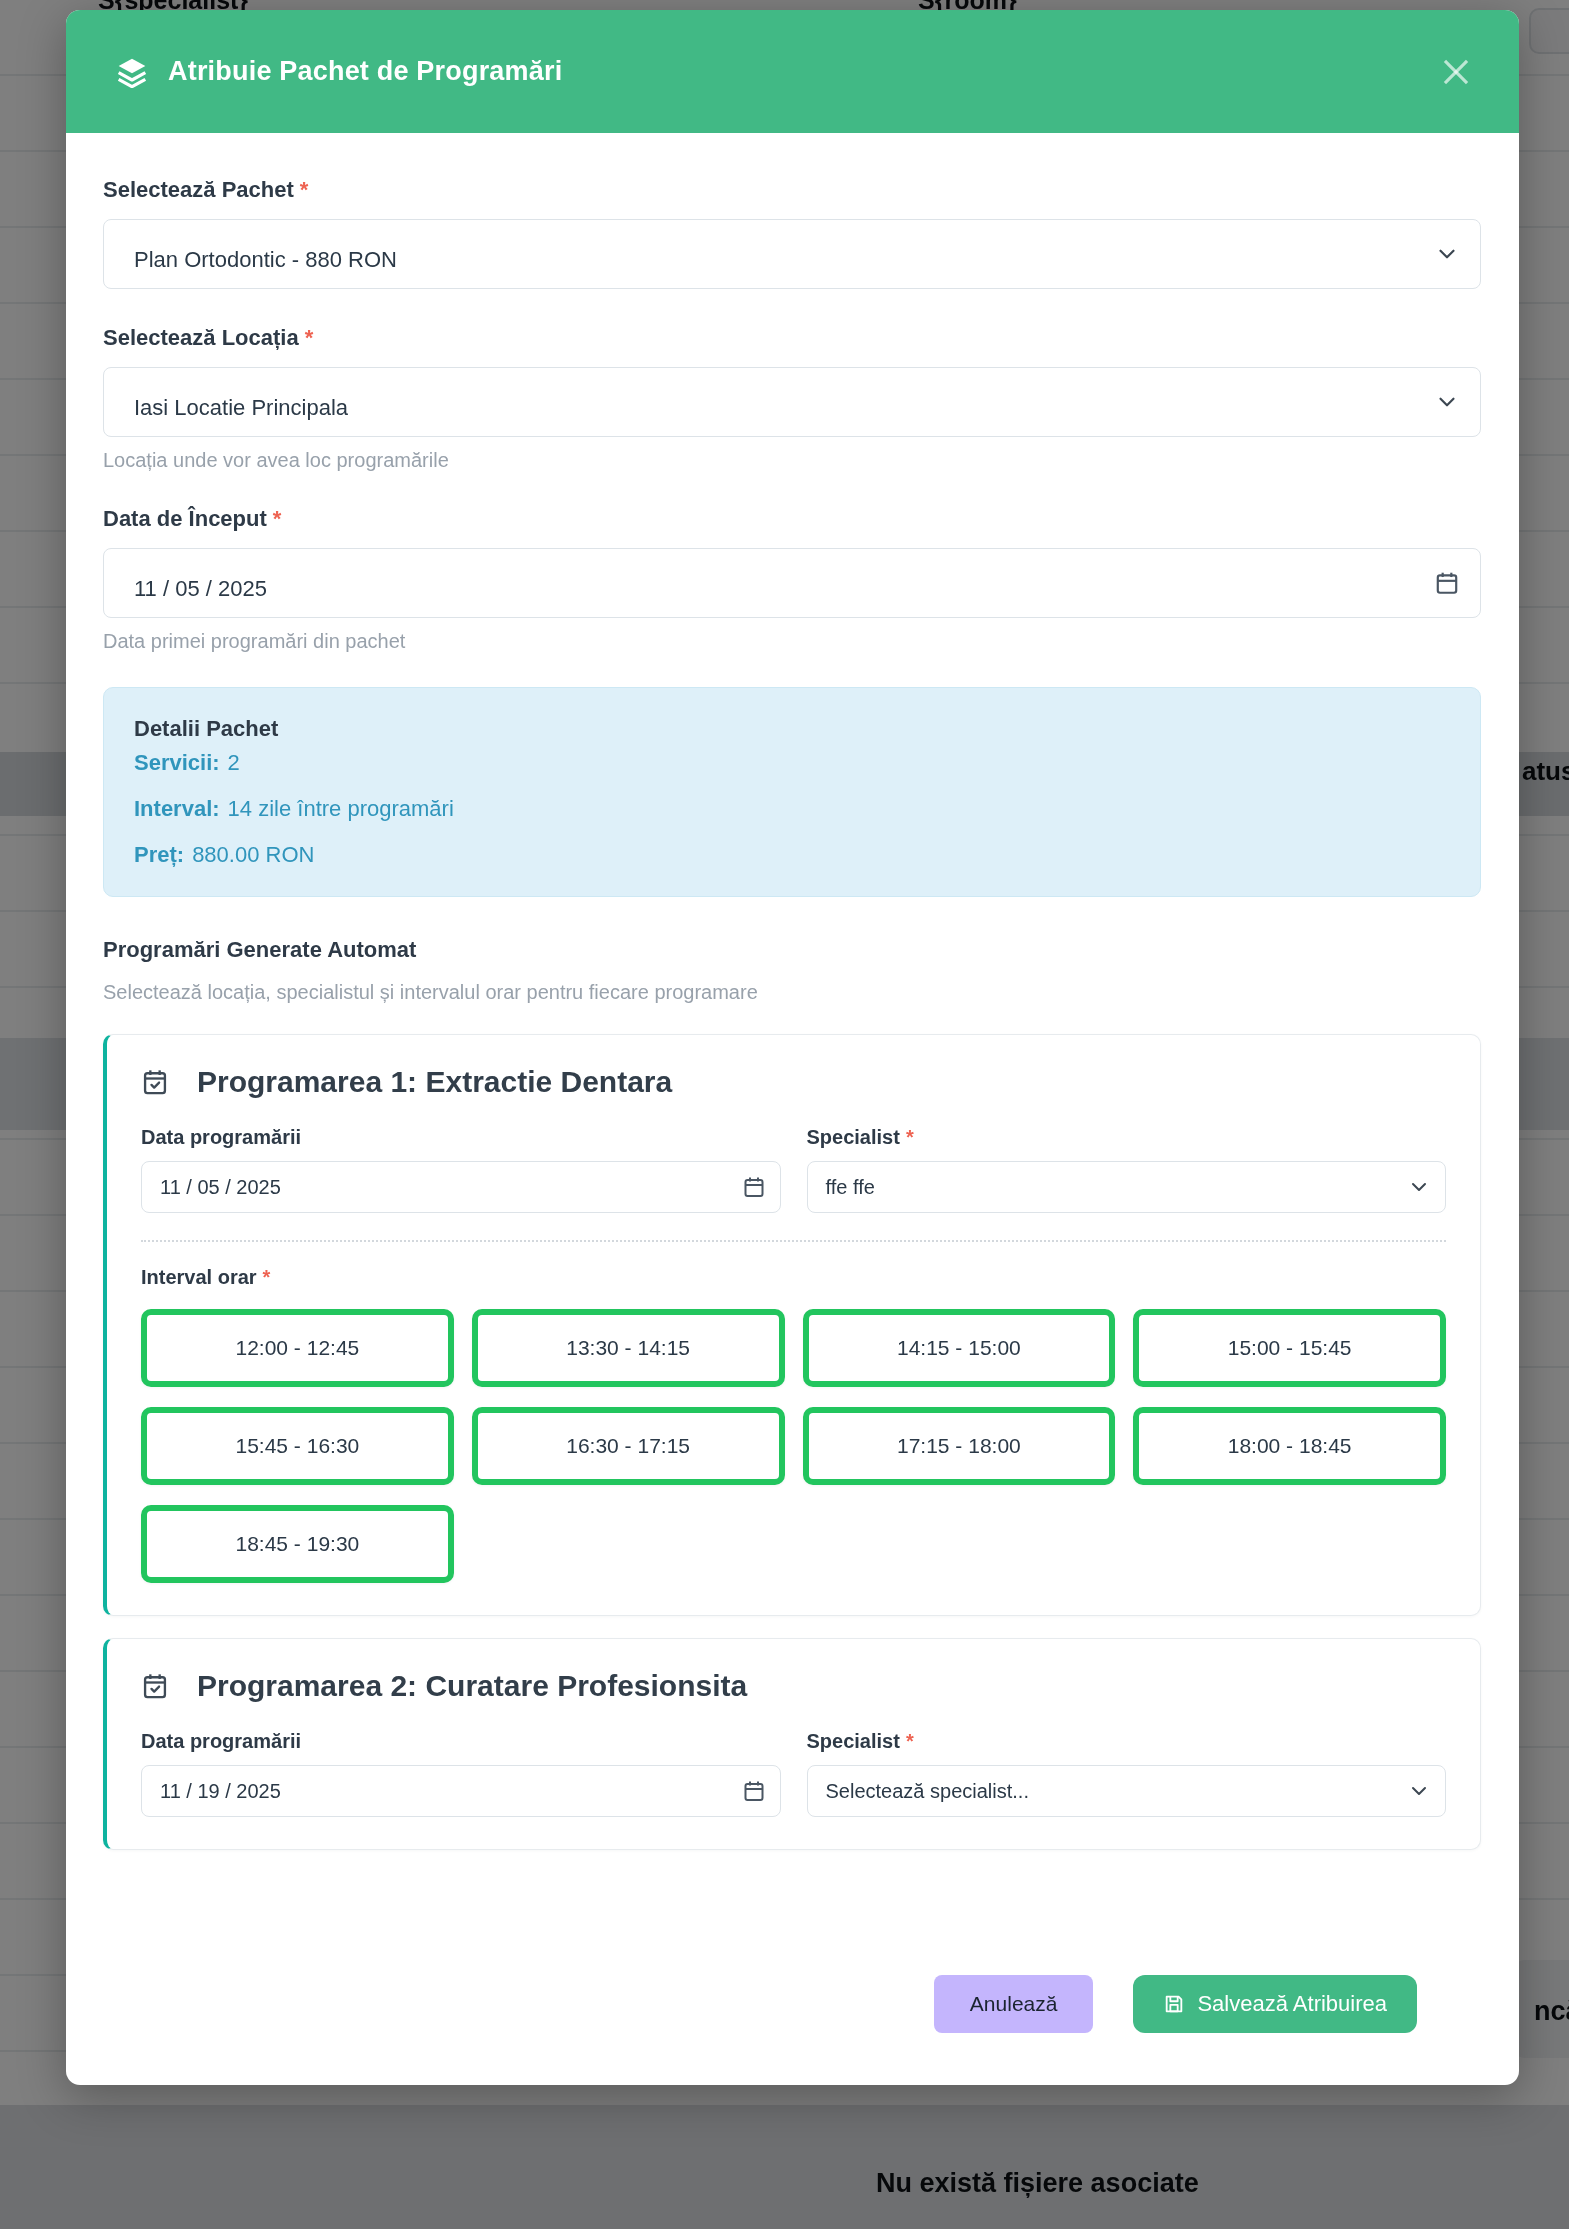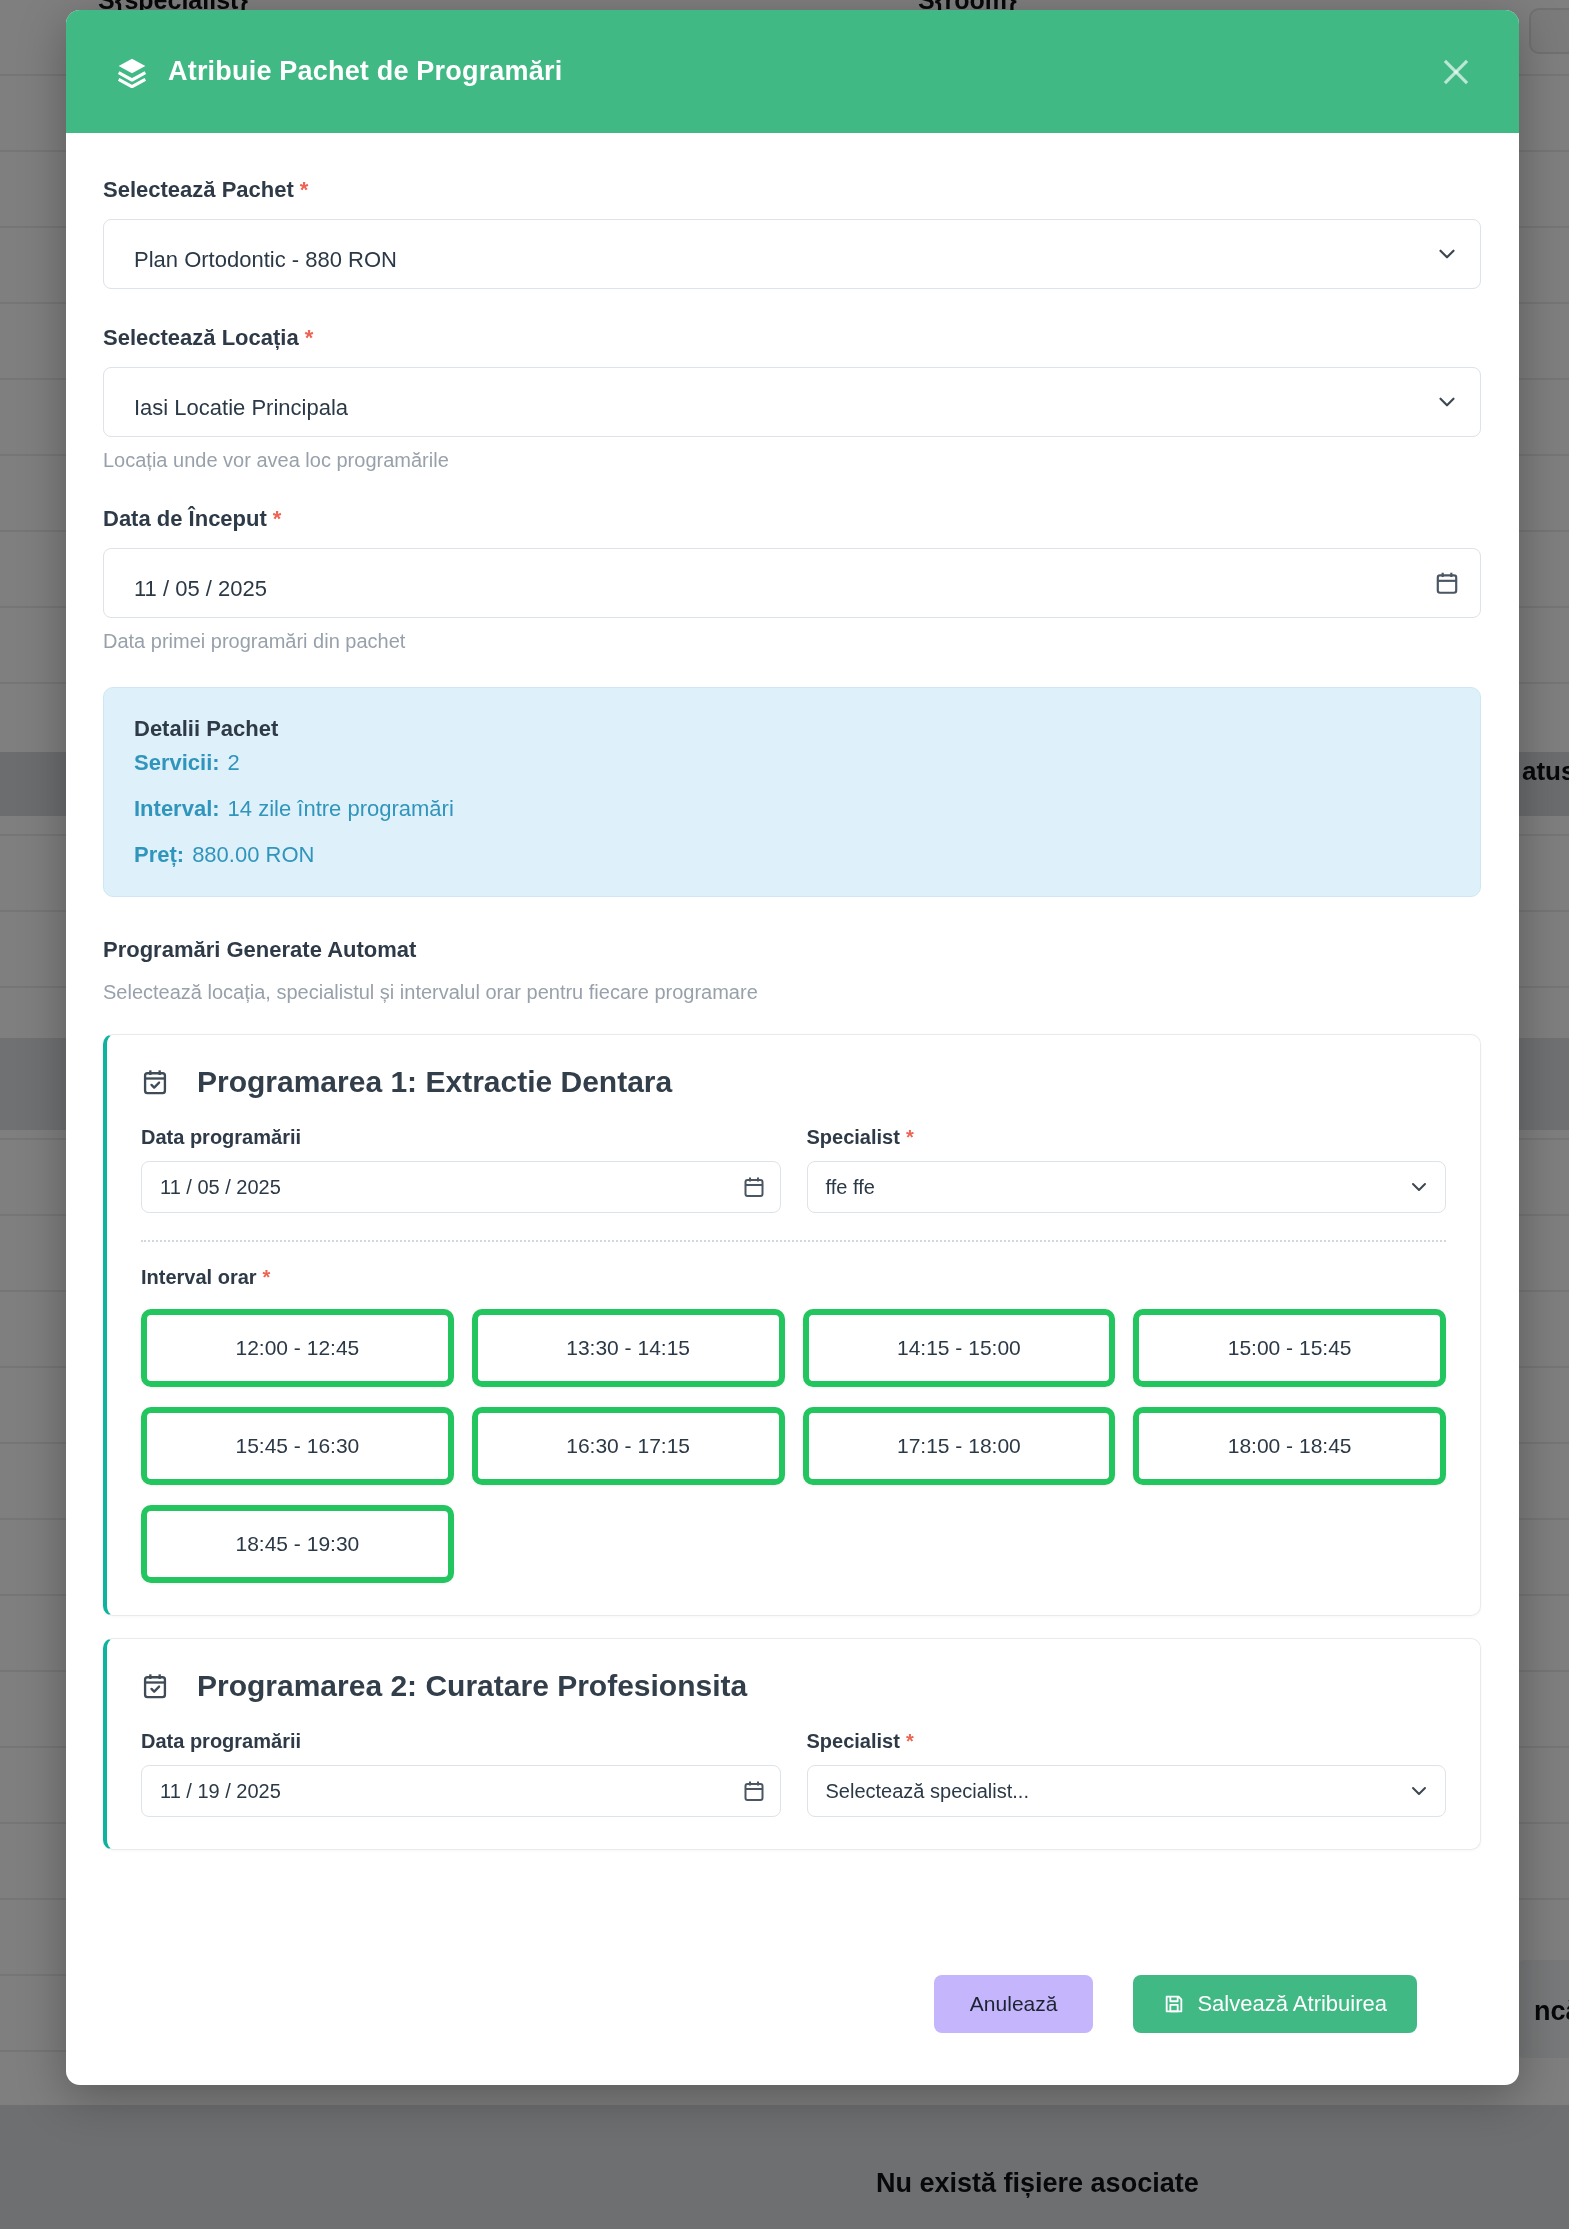--- a/index.html
+++ b/index.html
@@ -93,21 +93,21 @@
   .slot.selected { background:#0eb39f; border-color:#0eb39f; color:#ffffff; }
 
   .modal-footer {
     margin-top:auto; flex:0 0 auto; display:flex; justify-content:flex-end;
     align-items:center; gap:40px; padding:0 64px 52px 0;
   }
   .btn { height:58px; border:none; border-radius:8px; cursor:pointer;
     display:inline-flex; align-items:center; justify-content:center;
     font-family:"Liberation Sans", sans-serif; }
   .btn-cancel { background:#c4b5fd; color:#1b2430; font-size:21px; padding:0 36px; }
-  .btn-save { background:#41b985; color:#ffffff; font-size:22px; padding:8px 30px; gap:12px; font-weight:400; }
+  .btn-save { background:#41b985; color:#ffffff; font-size:22px; padding:8px 30px; gap:12px; font-weight:400;border-radius:12px; }
 </style>
 </head>
 <body>
 
 <div class="bg">
   <div class="bg-band band-status"></div>
   <div class="bg-band band-mid"></div>
   <div class="bg-band band-bottom"></div>
   <div class="bg-chip"></div>
   <div class="bg-upload"></div>

